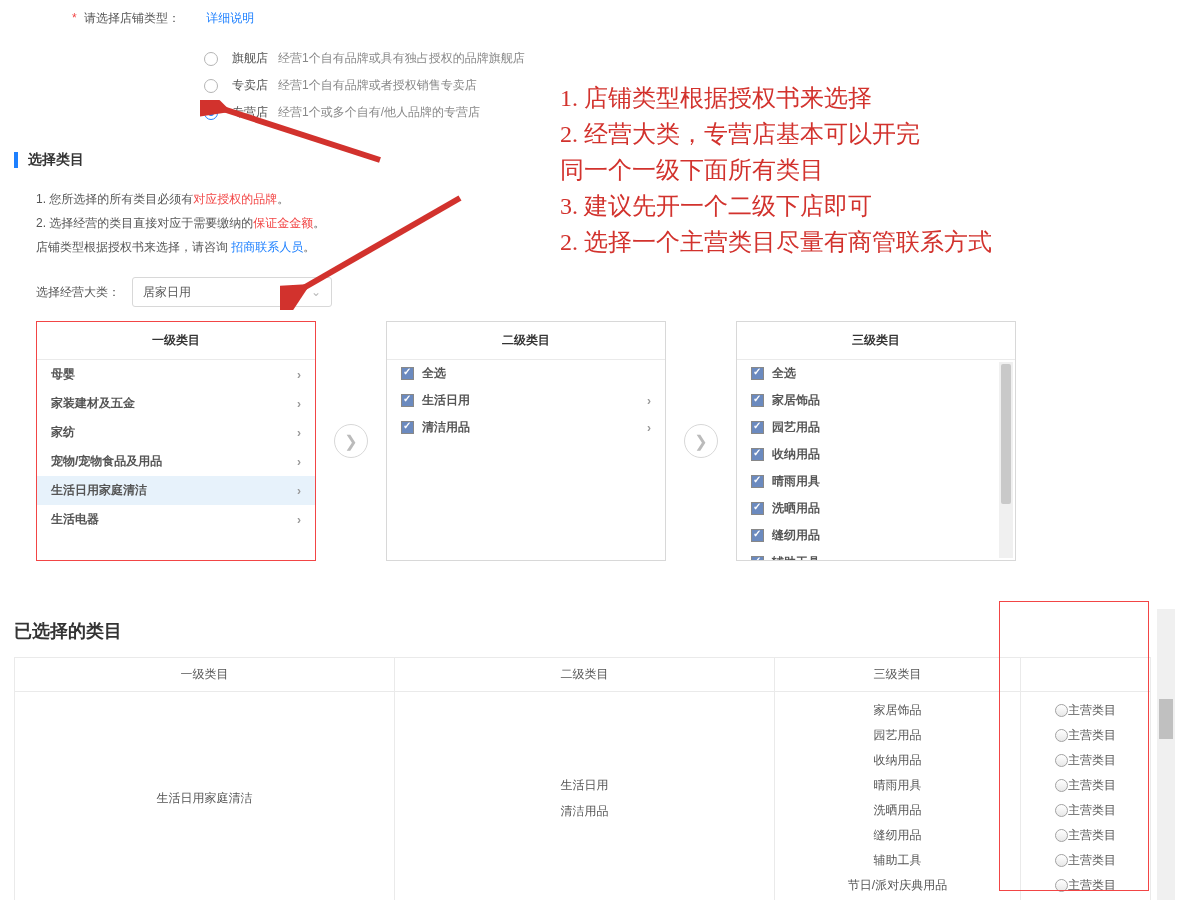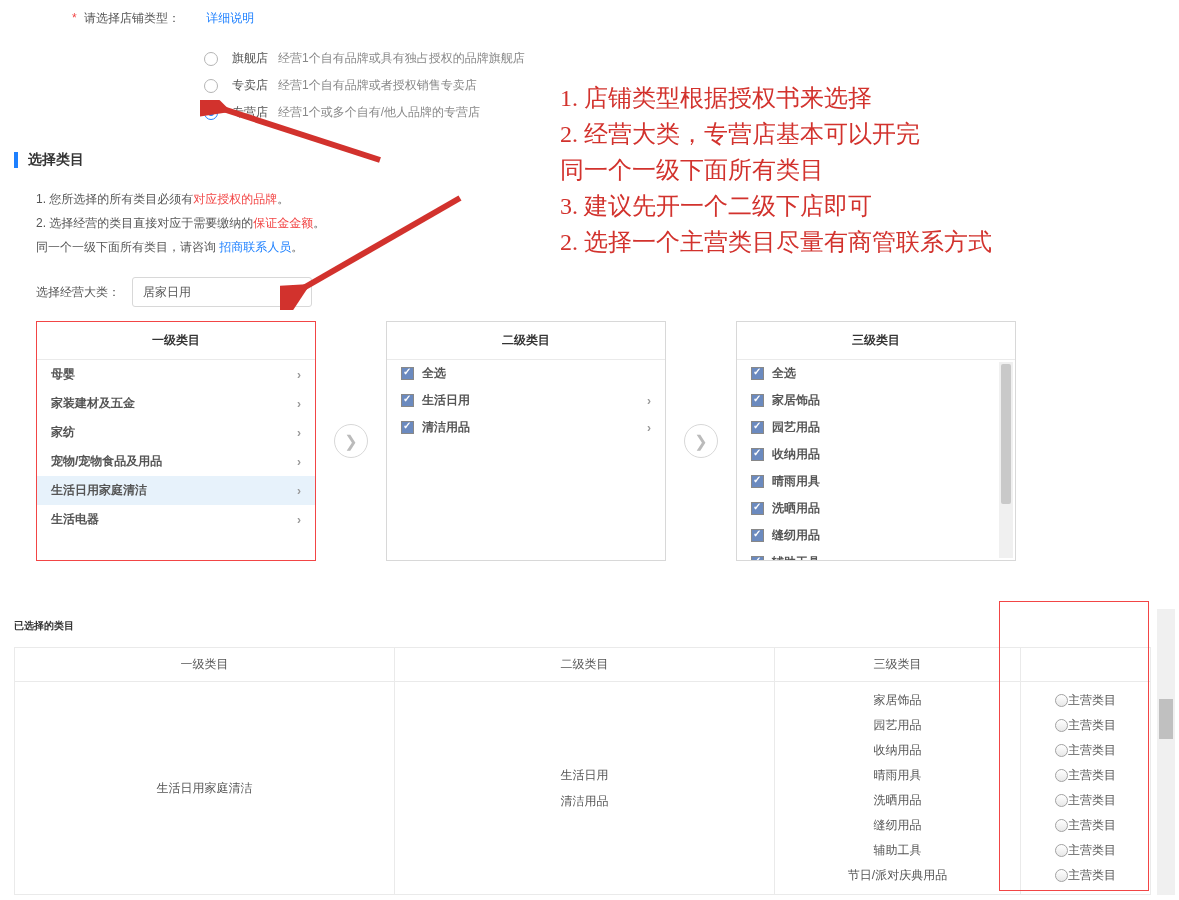--- a/index.html
+++ b/index.html
@@ -25,21 +25,21 @@
   .section-head .title { font-size: 14px; font-weight: bold; color: #333; }
 
   
   .info-lines { line-height: 2.0; margin-bottom: 18px; }
   .info-lines .red { color: #f24545; }
   .info-lines .blue { color: #1e80ff; cursor: pointer; }
 
   
   .select-row { display: flex; align-items: center; margin-bottom: 14px; }
   .select-row .lbl { margin-right: 12px; }
-  .select-box { width: 180px; height: 30px; border: 1px solid #d8d8d8; border-radius: 3px; display: flex; align-items: center; justify-content: space-between; padding: 8px 10px; color: #555; cursor: pointer; }
+  .select-box { width: 200px; height: 30px; border: 1px solid #d8d8d8; border-radius: 3px; display: flex; align-items: center; justify-content: space-between; padding: 8px 10px; color: #555; cursor: pointer; }
   .select-box .chev { color: #bbb; }
 
   
   .panels-row { display: flex; align-items: center; }
   .panel { width: 280px; border: 1px solid #d8d8d8; height: 240px; display: flex; flex-direction: column; }
   .panel.hl { border: 1px solid #f24545; }
   .panel-head { text-align: center; font-weight: bold; color: #333; padding: 10px 0; border-bottom: 1px solid #eaeaea; }
   .panel-body { flex: 1; overflow-y: auto; position: relative; font-weight: bold; }
   .lvl1-item { display: flex; align-items: center; justify-content: space-between; padding: 6px 14px; cursor: pointer; }
   .lvl1-item.active { background: #e7f2fb; }
@@ -53,21 +53,21 @@
   
   .fake-sb { position: absolute; right: 2px; top: 2px; bottom: 2px; width: 14px; background: #f0f0f0; }
   .fake-sb .thumb { position: absolute; left: 2px; right: 2px; top: 2px; height: 140px; background: #c9c9c9; border-radius: 2px; }
 
   
   .arrow-svg { position: absolute; pointer-events: none; }
   .annot-text { position: absolute; left: 560px; top: 80px; color: #d2322d; font-family: SimSun, serif; font-size: 24px; line-height: 36px; white-space: nowrap; }
 
   
   .selected-block { margin-top: 40px; padding: 8px 28px 0 14px; position: relative; }
-  .selected-title { font-weight: bold; color: #333; font-size: 10px; margin: 10px 0 14px 0; }
+  .selected-title { font-weight: bold; color: #333; font-size: 18px; margin: 10px 0 14px 0; }
   .sel-table { width: 100%; border-collapse: collapse; border: 1px solid #eaeaea; }
   .sel-table th { font-weight: normal; color: #555; border: 1px solid #eaeaea; padding: 8px; background: #fff; }
   .sel-table td { border-right: 1px solid #eaeaea; padding: 6px 10px; text-align: center; vertical-align: middle; }
   .sel-table td.left { text-align: center; }
   .l2-cell div { line-height: 26px; }
   .l3-cell div { line-height: 25px; }
   .main-cell { white-space: nowrap; }
   .main-row { display: flex; align-items: center; justify-content: center; line-height: 25px; }
   .radio-mini { width: 13px; height: 13px; border: 1px solid #a2a2a2; border-radius: 50%; display: inline-block; background: linear-gradient(#fff,#e8e8e8); }
   .outer-sb { position: absolute; right: 4px; top: 8px; bottom: 0; width: 18px; background: #f0f0f0; }
@@ -110,21 +110,21 @@
   </div>
 
   <div class="info-lines">
     <div>
       <span>1. 您所选择的所有类目必须有</span><span class="red">对应授权的品牌</span><span>。</span>
     </div>
     <div>
       <span>2. 选择经营的类目直接对应于需要缴纳的</span><span class="red">保证金金额</span><span>。</span>
     </div>
     <div>
-      <span>同一个一级下面所有类目，请咨询 </span><span class="blue">招商联系人员</span><span>。</span>
+      <span>店铺类型根据授权书来选择，请咨询 </span><span class="blue">招商联系人员</span><span>。</span>
     </div>
   </div>
 
   <div class="select-row">
     <span class="lbl">选择经营大类：</span>
     <div class="select-box">
       <span>居家日用</span>
       <span class="chev">⌄</span>
     </div>
   </div>

